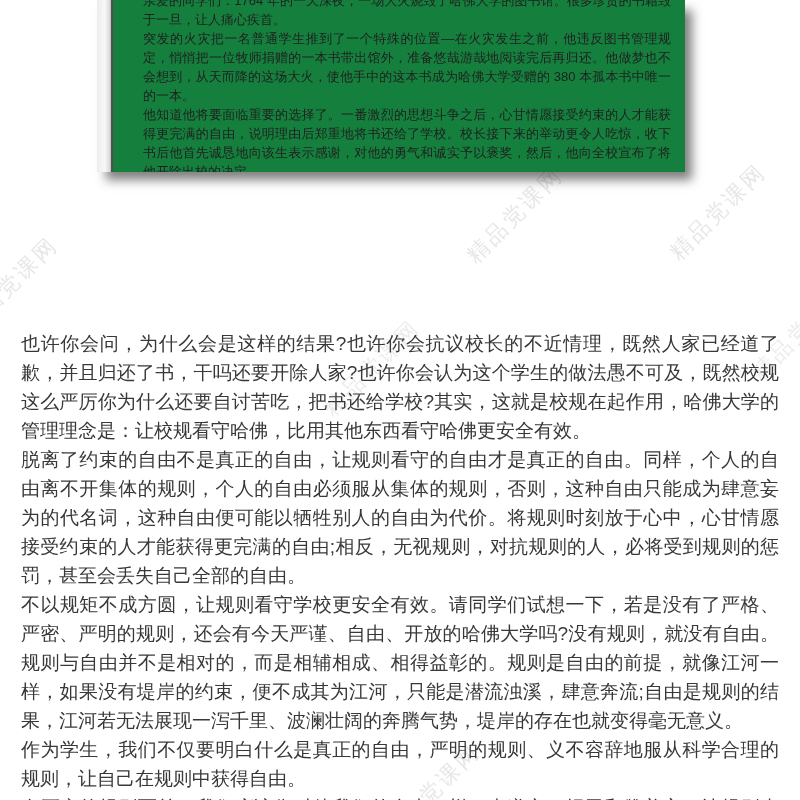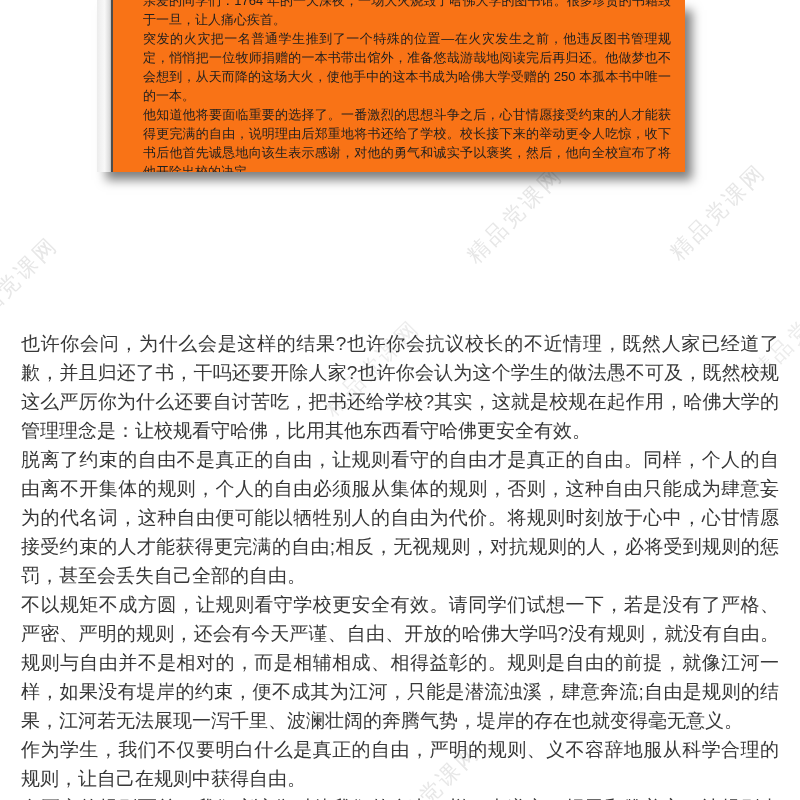--- a/index.html
+++ b/index.html
@@ -35,21 +35,21 @@
   .wm5 { left: 800px; top: 332px; color: #ececec; }
   .wm6 { left: 432px; top: 792px; }
 
   
   .scan-box {
     position: absolute;
     left: 97px;
     top: 0;
     width: 588px;
     height: 172px;
-    background: #f97316;
+    background: #15803d;
     box-shadow: 8px 9px 10px -1px rgba(0, 0, 0, 0.5);
     overflow: hidden;
     z-index: 2;
   }
   .scan-edge {
     position: absolute;
     left: 0;
     top: 0;
     bottom: 0;
     width: 14px;
@@ -93,21 +93,21 @@
   <span class="wm wm2">精品党课网</span>
   <span class="wm wm3">精品党课网</span>
   <span class="wm wm4">精品党课网</span>
   <span class="wm wm5">精品党课网</span>
   <span class="wm wm6">精品党课网</span>
 
   <div class="scan-box">
     <div class="scan-edge"></div>
     <div class="scan-text">
       <p>亲爱的同学们：1764 年的一天深夜，一场大火烧毁了哈佛大学的图书馆。很多珍贵的书籍毁于一旦，让人痛心疾首。</p>
-      <p>突发的火灾把一名普通学生推到了一个特殊的位置—在火灾发生之前，他违反图书管理规定，悄悄把一位牧师捐赠的一本书带出馆外，准备悠哉游哉地阅读完后再归还。他做梦也不会想到，从天而降的这场大火，使他手中的这本书成为哈佛大学受赠的 250 本孤本书中唯一的一本。</p>
+      <p>突发的火灾把一名普通学生推到了一个特殊的位置—在火灾发生之前，他违反图书管理规定，悄悄把一位牧师捐赠的一本书带出馆外，准备悠哉游哉地阅读完后再归还。他做梦也不会想到，从天而降的这场大火，使他手中的这本书成为哈佛大学受赠的 380 本孤本书中唯一的一本。</p>
       <p>他知道他将要面临重要的选择了。一番激烈的思想斗争之后，心甘情愿接受约束的人才能获得更完满的自由，说明理由后郑重地将书还给了学校。校长接下来的举动更令人吃惊，收下书后他首先诚恳地向该生表示感谢，对他的勇气和诚实予以褒奖，然后，他向全校宣布了将他开除出校的决定。</p>
     </div>
   </div>
 
   <div class="body-text">
     <p>也许你会问，为什么会是这样的结果?也许你会抗议校长的不近情理，既然人家已经道了歉，并且归还了书，干吗还要开除人家?也许你会认为这个学生的做法愚不可及，既然校规这么严厉你为什么还要自讨苦吃，把书还给学校?其实，这就是校规在起作用，哈佛大学的管理理念是：让校规看守哈佛，比用其他东西看守哈佛更安全有效。</p>
     <p>脱离了约束的自由不是真正的自由，让规则看守的自由才是真正的自由。同样，个人的自由离不开集体的规则，个人的自由必须服从集体的规则，否则，这种自由只能成为肆意妄为的代名词，这种自由便可能以牺牲别人的自由为代价。将规则时刻放于心中，心甘情愿接受约束的人才能获得更完满的自由;相反，无视规则，对抗规则的人，必将受到规则的惩罚，甚至会丢失自己全部的自由。</p>
     <p>不以规矩不成方圆，让规则看守学校更安全有效。请同学们试想一下，若是没有了严格、严密、严明的规则，还会有今天严谨、自由、开放的哈佛大学吗?没有规则，就没有自由。规则与自由并不是相对的，而是相辅相成、相得益彰的。规则是自由的前提，就像江河一样，如果没有堤岸的约束，便不成其为江河，只能是潜流浊溪，肆意奔流;自由是规则的结果，江河若无法展现一泻千里、波澜壮阔的奔腾气势，堤岸的存在也就变得毫无意义。</p>
     <p>作为学生，我们不仅要明白什么是真正的自由，严明的规则、义不容辞地服从科学合理的规则，让自己在规则中获得自由。</p>
     <p>在严密的规则面前，我们应该像对待我们的自由一样，去遵守、捍卫和赞美它，让规则来看</p>

